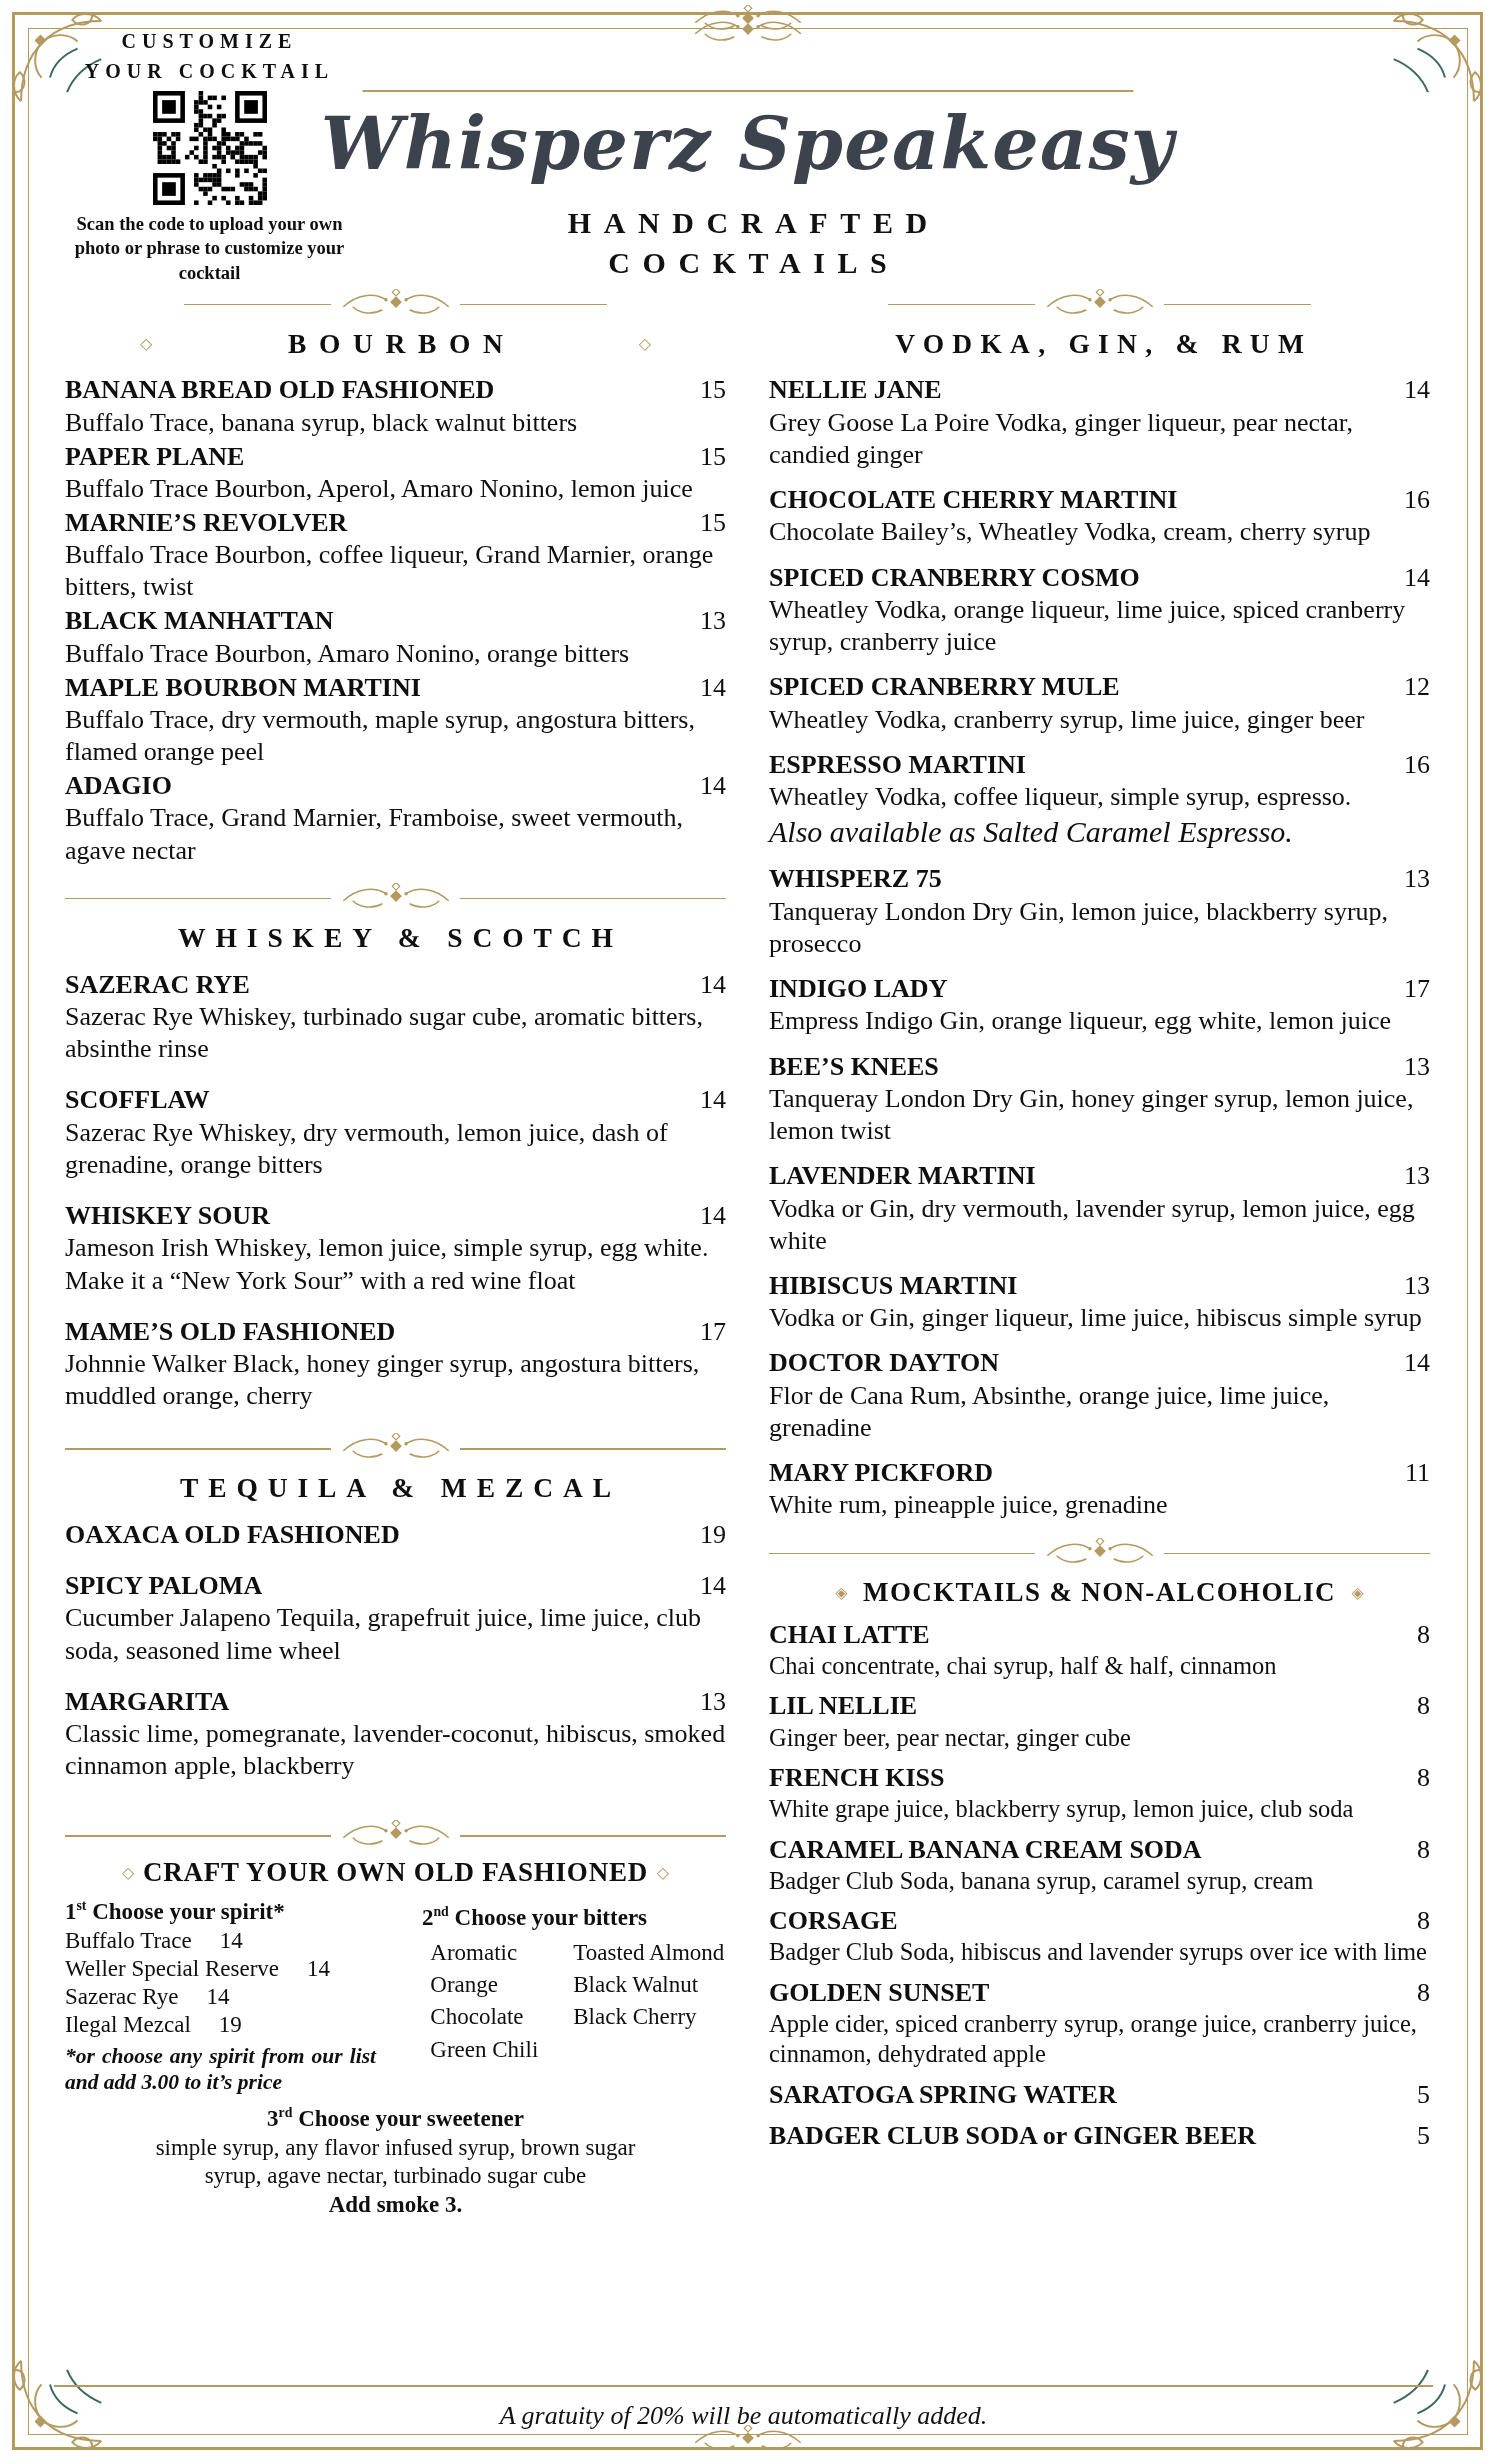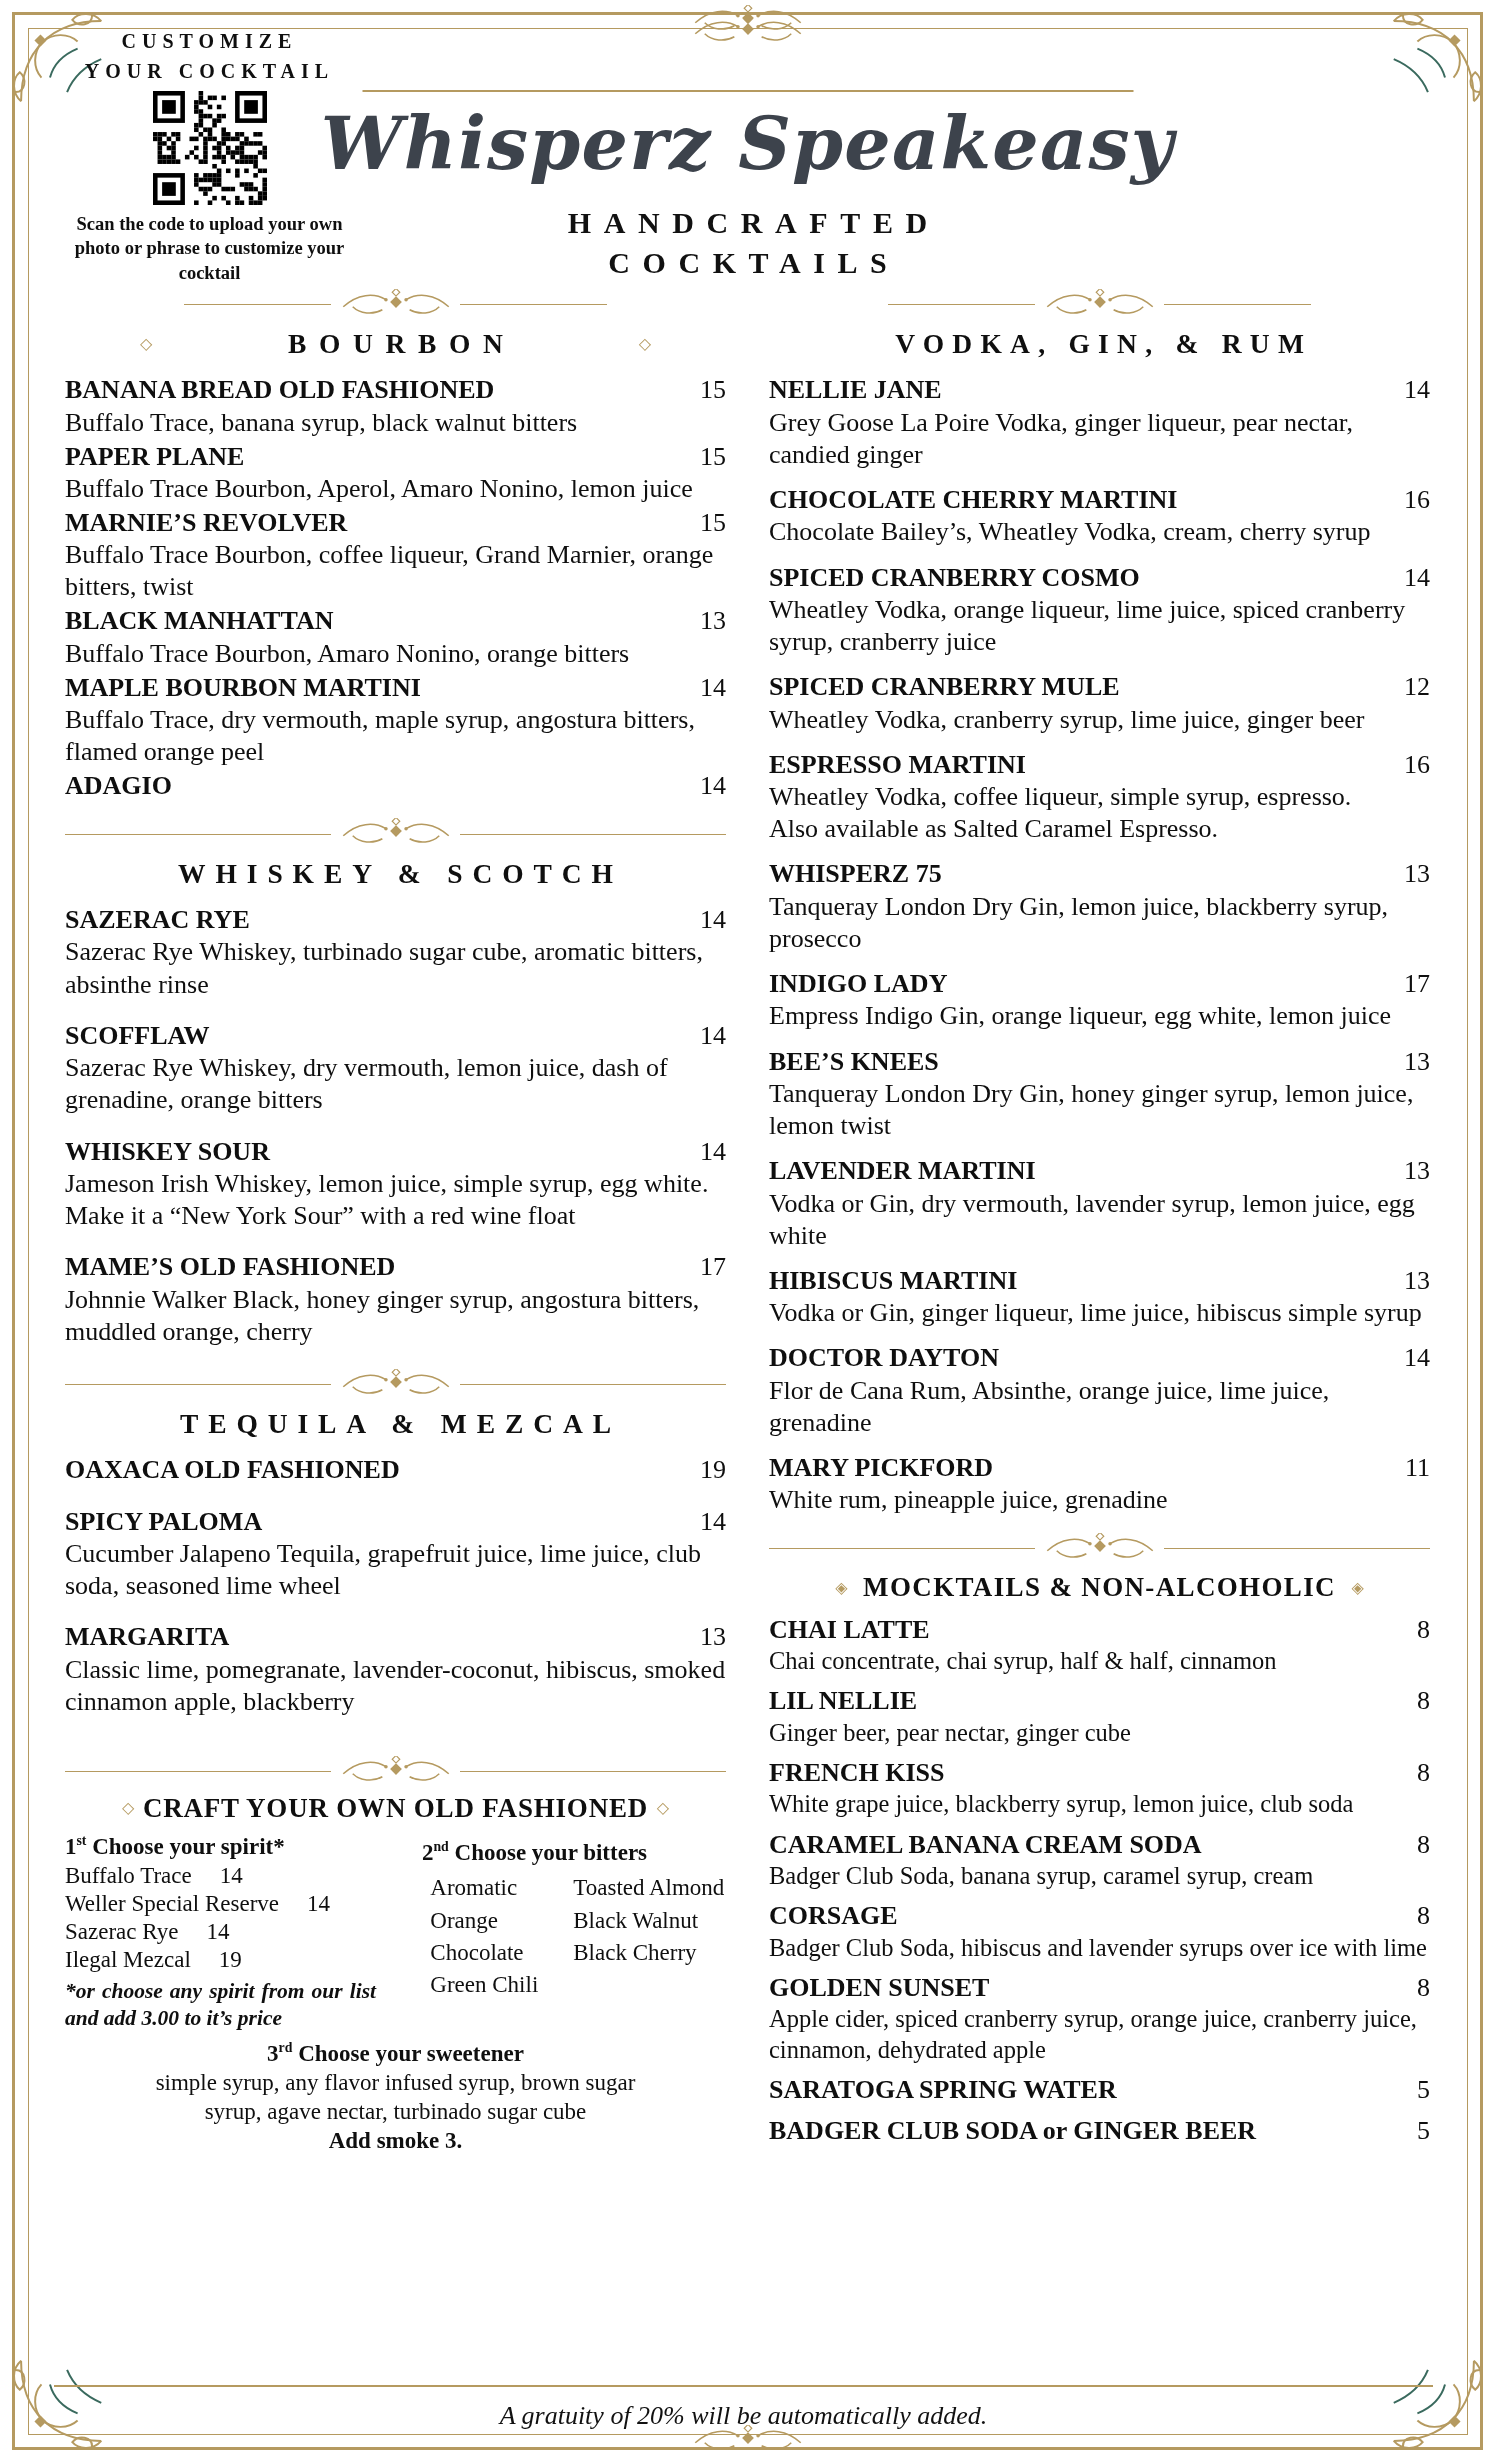--- a/index.html
+++ b/index.html
@@ -63,21 +63,21 @@
 
   .menu-item { margin-bottom:13px; }
   .menu-section.bourbon .menu-item { margin-bottom:1.8px; }
   .menu-section.whiskey .menu-item, .menu-section.tequila .menu-item { margin-bottom:19px; }
   .menu-section.mocktails .menu-item { margin-bottom:9px; }
   .item-head { display:flex; justify-content:space-between; align-items:baseline; }
   .item-name { font-weight:700; font-size:26px; line-height:1.24; }
   .item-price { font-size:26px; line-height:1.24; }
   .item-desc { font-size:26px; line-height:1.24; }
   .menu-section.mocktails .item-desc { font-size:24.5px; }
-  .item-note { font-size:26px; line-height:1.24; }
+  .item-note { font-size:30px; font-style:italic; line-height:1.24; }
 
   
   .craft { margin-top:36px; font-size:23px; }
   .craft .section-heading { margin:3.6px 0 9.6px; padding:0 57px; justify-content:space-between; }
   .craft .heading-text { letter-spacing:.03em; font-size:27px; }
   .craft-grid { display:grid; grid-template-columns:54% 46%; }
   .step-title { font-weight:700; font-size:23px; margin-bottom:2.4px; }
   .craft-right .step-title { margin-top:6px; margin-bottom:8.4px; }
   .spirit-list { width:302px; }
   .spirit-row { display:flex; justify-content:flex-start; font-size:23px; line-height:1.22;gap:28px; }
@@ -446,20 +446,21 @@
                 <span class="item-name">MAPLE BOURBON MARTINI</span>
                 <span class="item-price">14</span>
               </div>
               <div class="item-desc">Buffalo Trace, dry vermouth, maple syrup, angostura bitters, flamed orange peel</div>
             </div>
             <div class="menu-item">
               <div class="item-head">
                 <span class="item-name">ADAGIO</span>
                 <span class="item-price">14</span>
               </div>
+              <div class="item-desc">Buffalo Trace, Grand Marnier, Framboise, sweet vermouth, agave nectar</div>
             </div>
           </div>
         </section>
       <section class="menu-section whiskey">
           <div class="flourish divider">
             <span class="orn-slot"><svg viewBox="0 0 190 54" xmlns="http://www.w3.org/2000/svg">
   <g fill="none" stroke="#b59a60" stroke-width="2.6">
     <path d="M6,30 C30,8 58,6 78,18"></path>
                   <path d="M184,30 C160,8 132,6 112,18"></path>
     <path d="M22,30 c12,12 34,14 50,5"></path>

